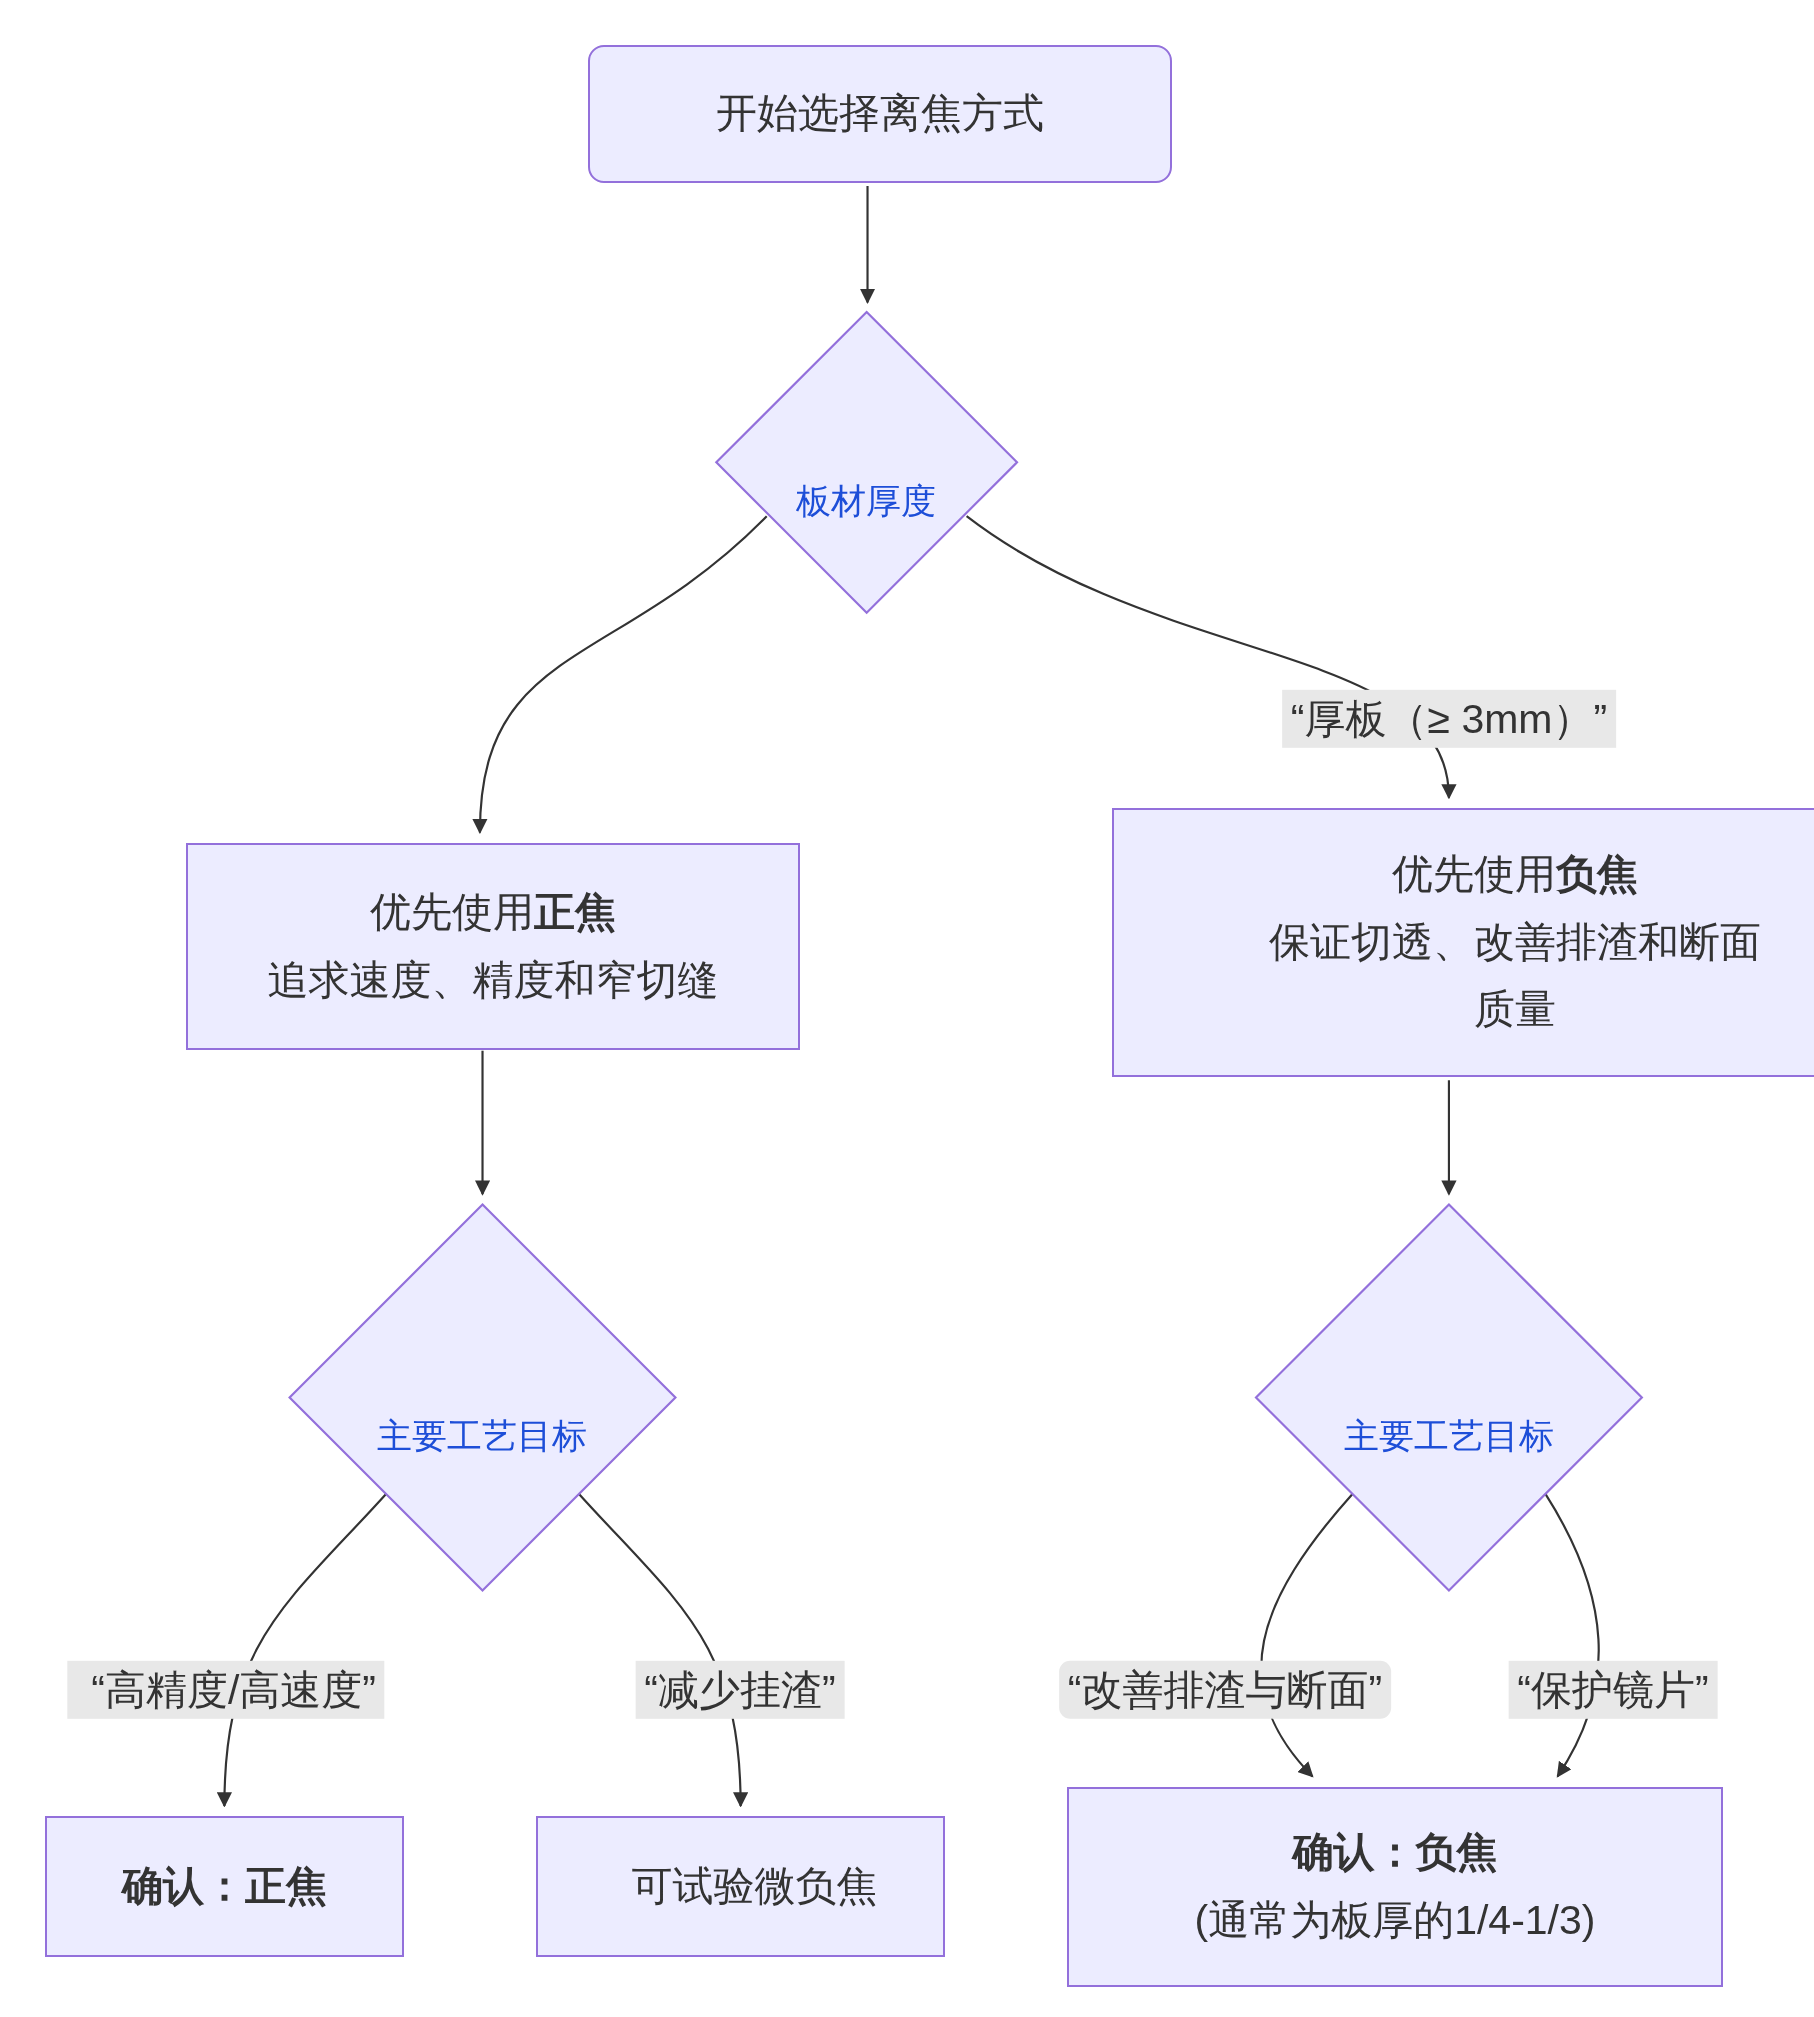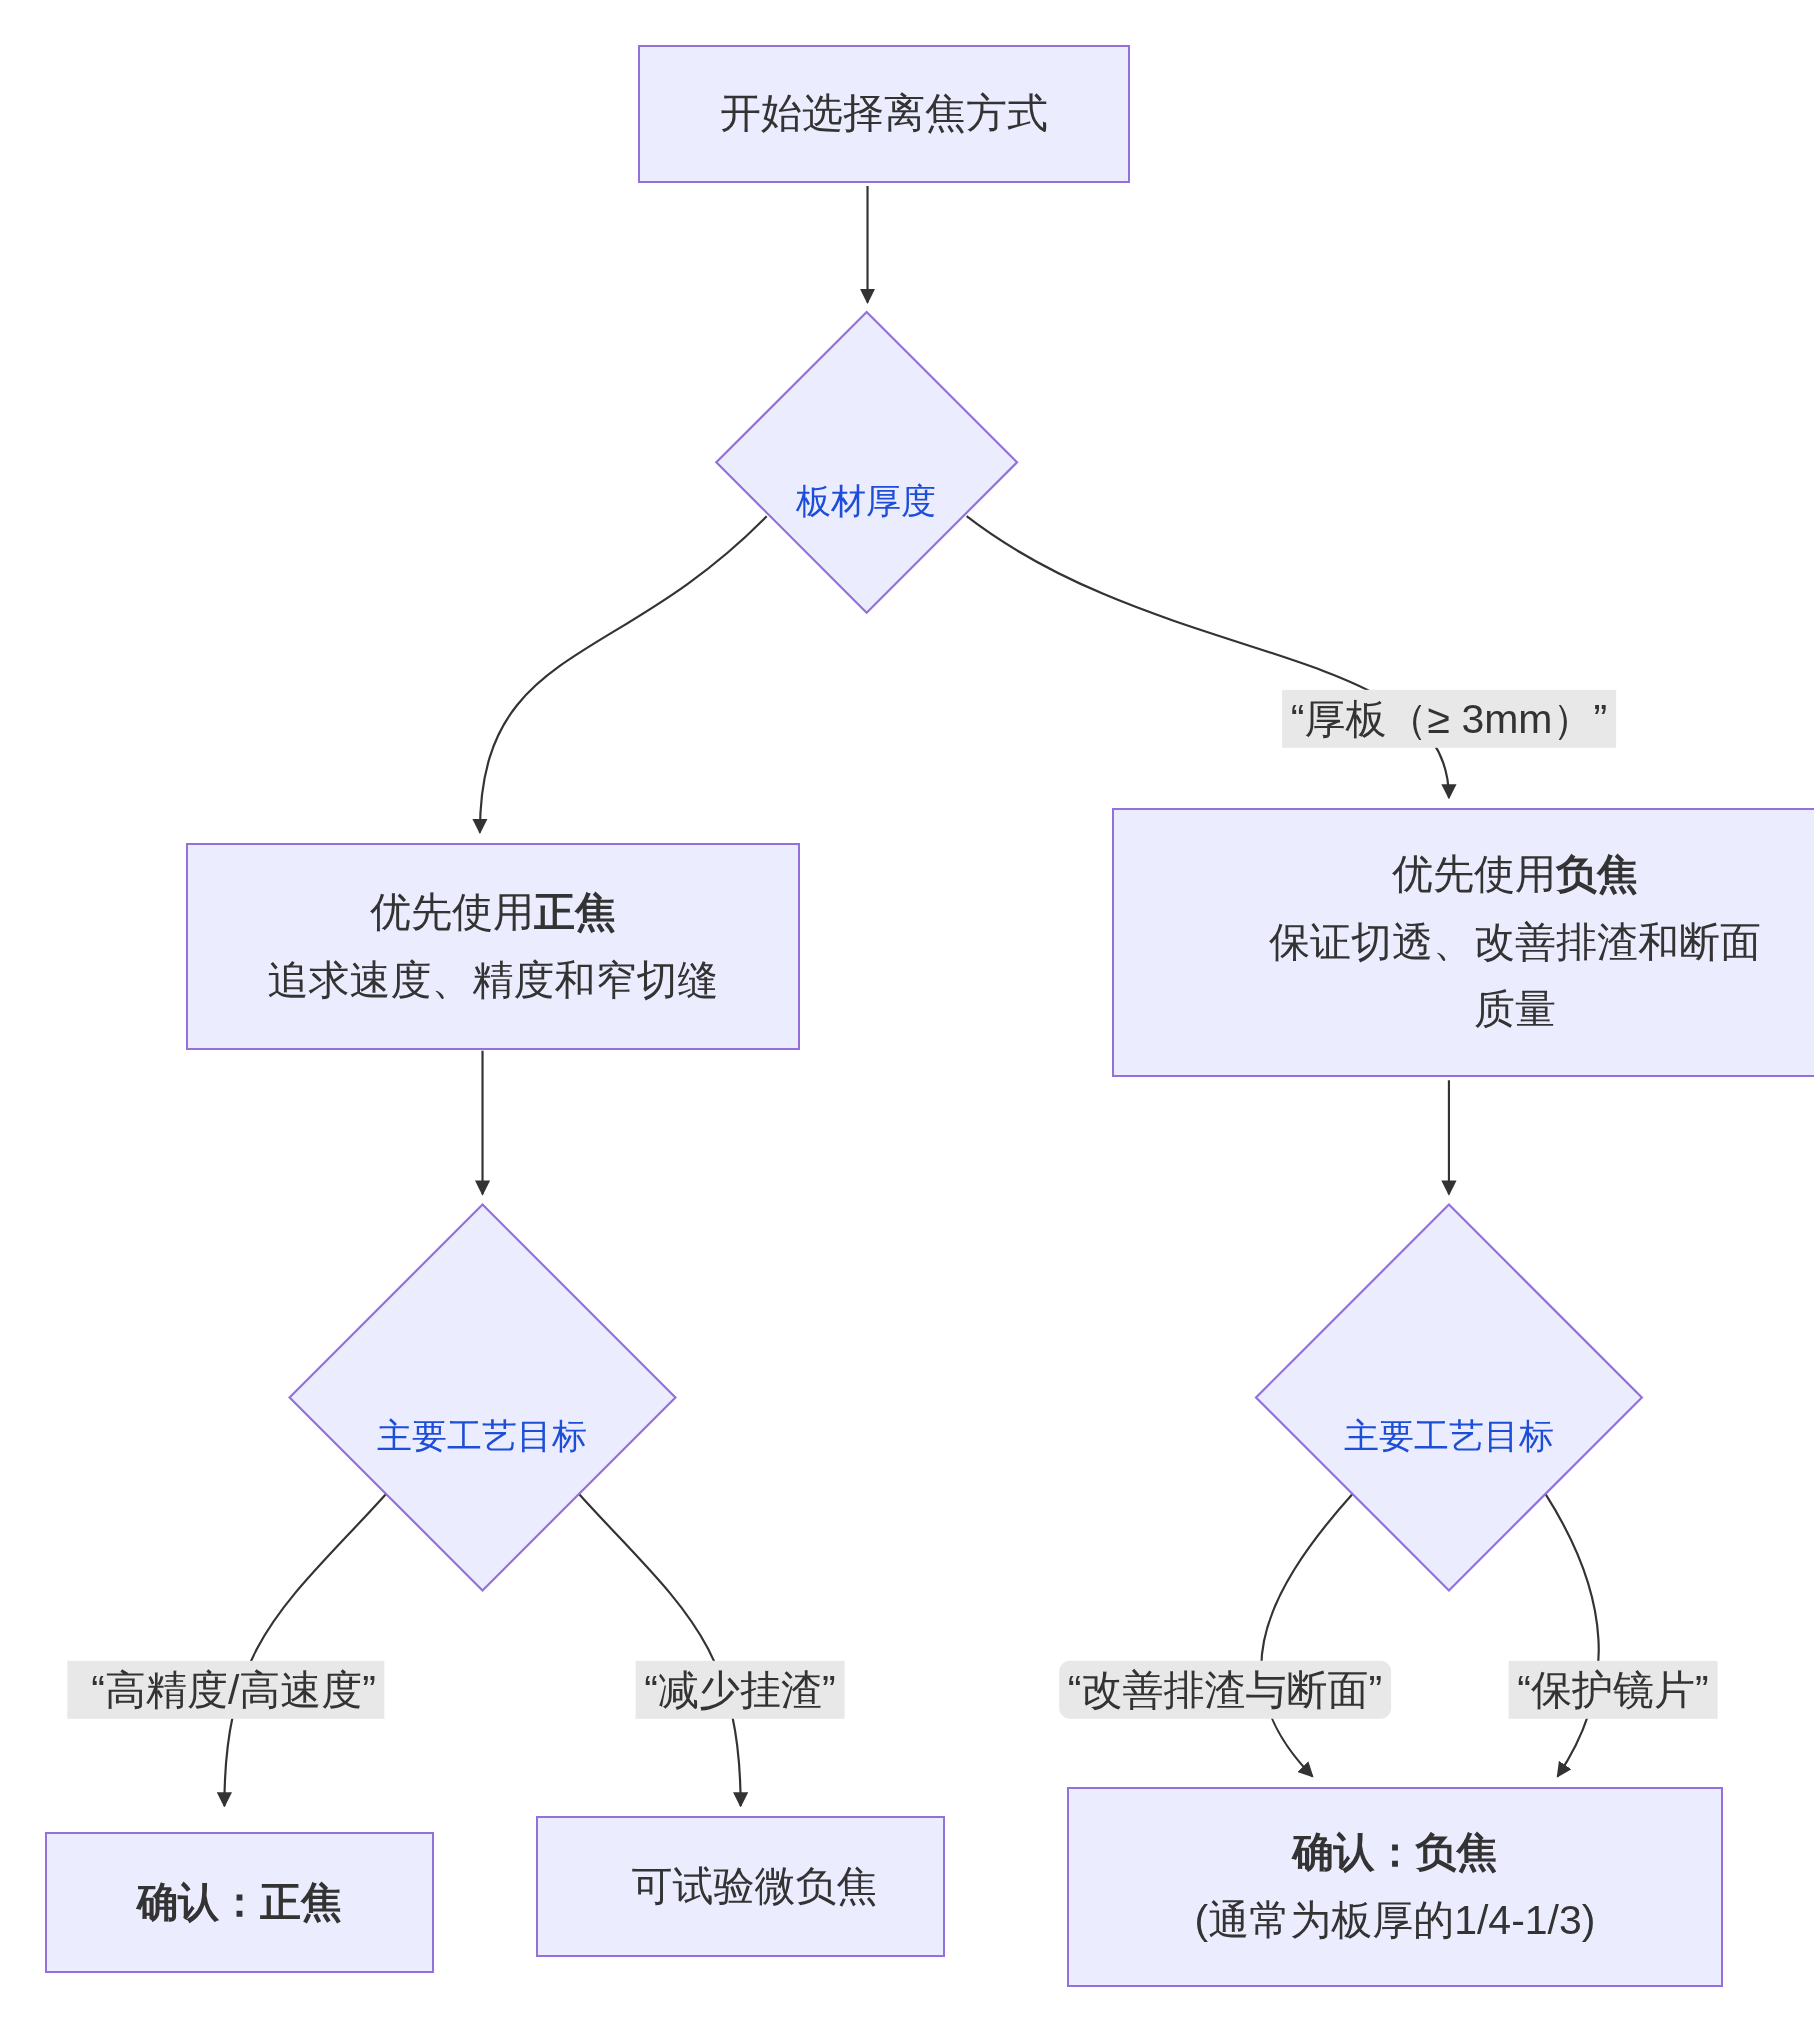--- a/index.html
+++ b/index.html
@@ -74,36 +74,36 @@
     <path class="edge" d="M 444 1719 C 330 1845, 258 1890, 258 2078" marker-end="url(#arrowhead)"></path>
     <path class="edge" d="M 666 1719 C 780 1845, 852 1890, 852 2078" marker-end="url(#arrowhead)"></path>
     <path class="edge" d="M 1556 1719 C 1448 1840, 1408 1940, 1510 2044" marker-end="url(#arrowhead)"></path>
     <path class="edge" d="M 1778 1719 C 1852 1835, 1862 1940, 1792 2044" marker-end="url(#arrowhead)"></path>
 
     <polygon class="diamond" points="997,359 1170,532 997,705 824,532"></polygon>
     <polygon class="diamond" points="555,1386 777,1608 555,1830 333,1608"></polygon>
     <polygon class="diamond" points="1667,1386 1889,1608 1667,1830 1445,1608"></polygon>
   </svg>
 
-  <div class="node" style="left:638px; top:45px; width:492px; height:138px;">
+  <div class="node" style="left:588px; top:45px; width:584px; height:138px;border-radius:16px;">
     <span class="line">开始选择离焦方式</span>
   </div>
 
   <div class="node" style="left:176px; top:843px; width:614px; height:207px;margin-left:10px;">
     <div class="line"><span>优先使用</span><b>正焦</b></div>
     <div class="line">追求速度、精度和窄切缝</div>
   </div>
 
   <div class="node" style="left:1112px; top:808px; width:806px; height:269px;">
     <div class="line"><span>优先使用</span><b>负焦</b></div>
     <div class="line">保证切透、改善排渣和断面</div>
     <div class="line">质量</div>
   </div>
 
-  <div class="node bold-node" style="left:45px; top:1816px; width:389px; height:141px;margin-top:16px;">
+  <div class="node bold-node" style="left:45px; top:1816px; width:359px; height:141px;">
     <span class="line">确认：正焦</span>
   </div>
 
   <div class="node" style="left:536px; top:1816px; width:409px; height:141px;padding-left:28px;">
     <span class="line">可试验微负焦</span>
   </div>
 
   <div class="node" style="left:1067px; top:1787px; width:656px; height:200px;">
     <div class="line"><b>确认：负焦</b></div>
     <div class="line">(通常为板厚的1/4-1/3)</div>

